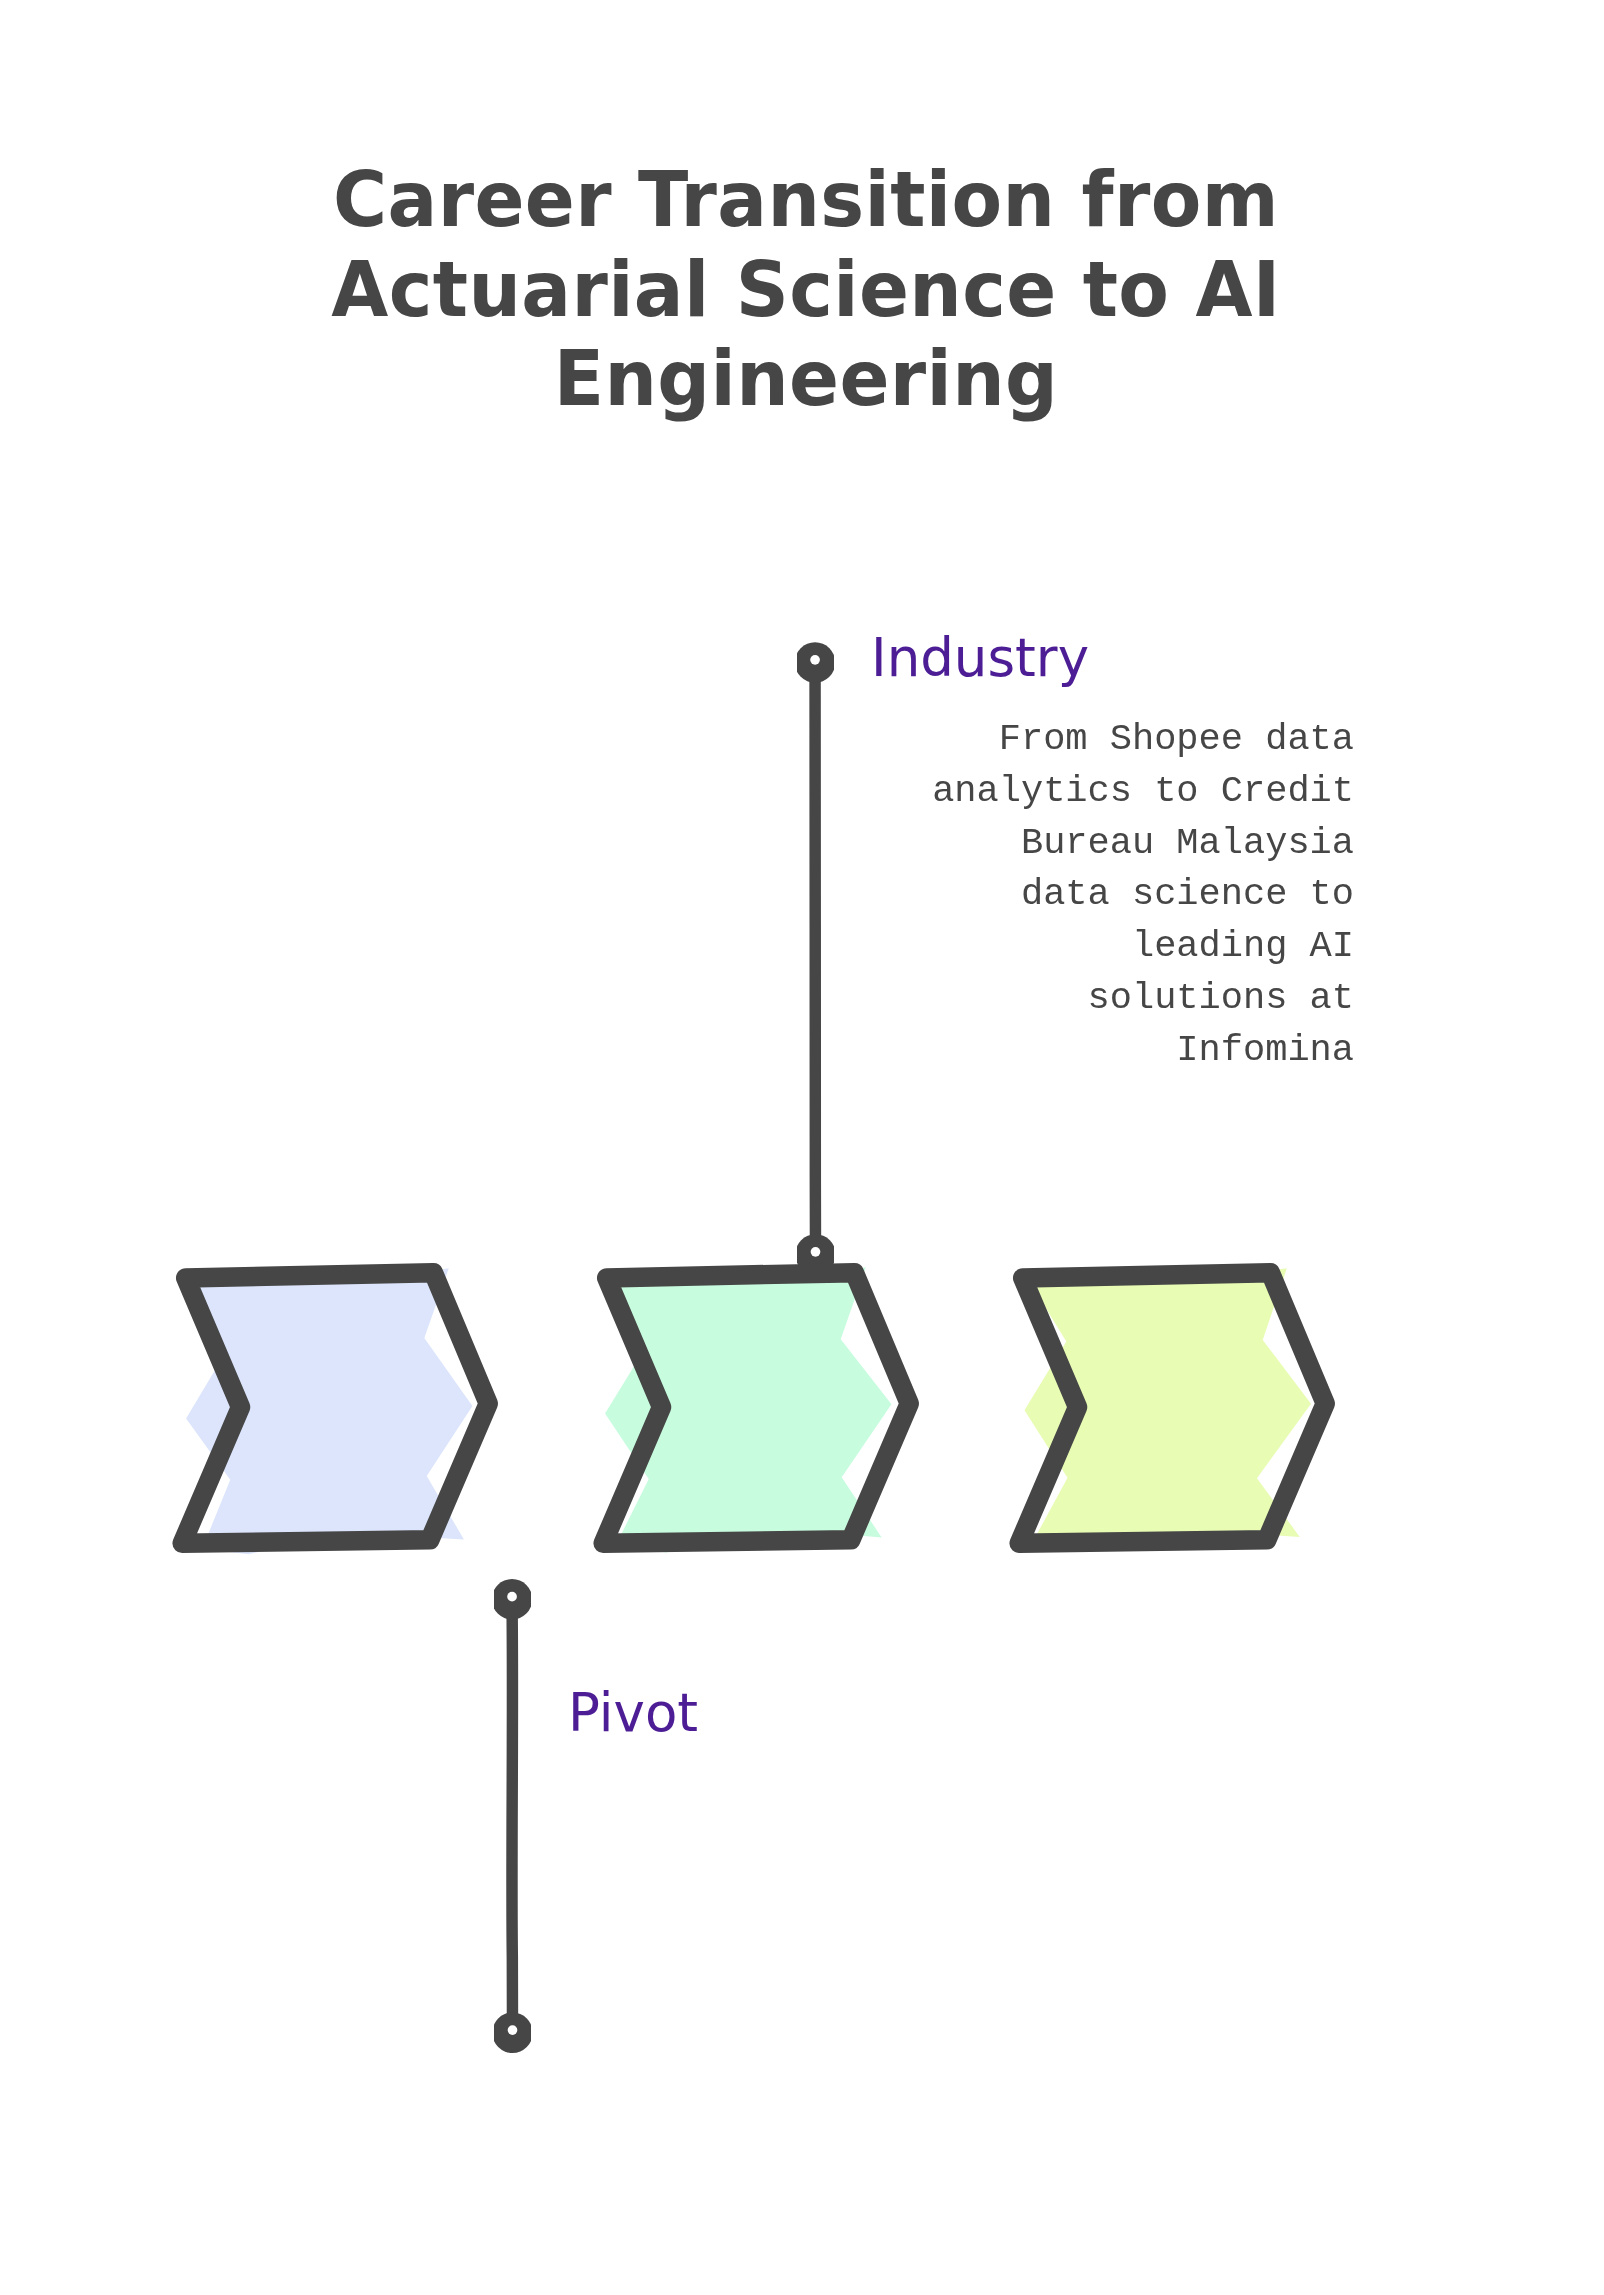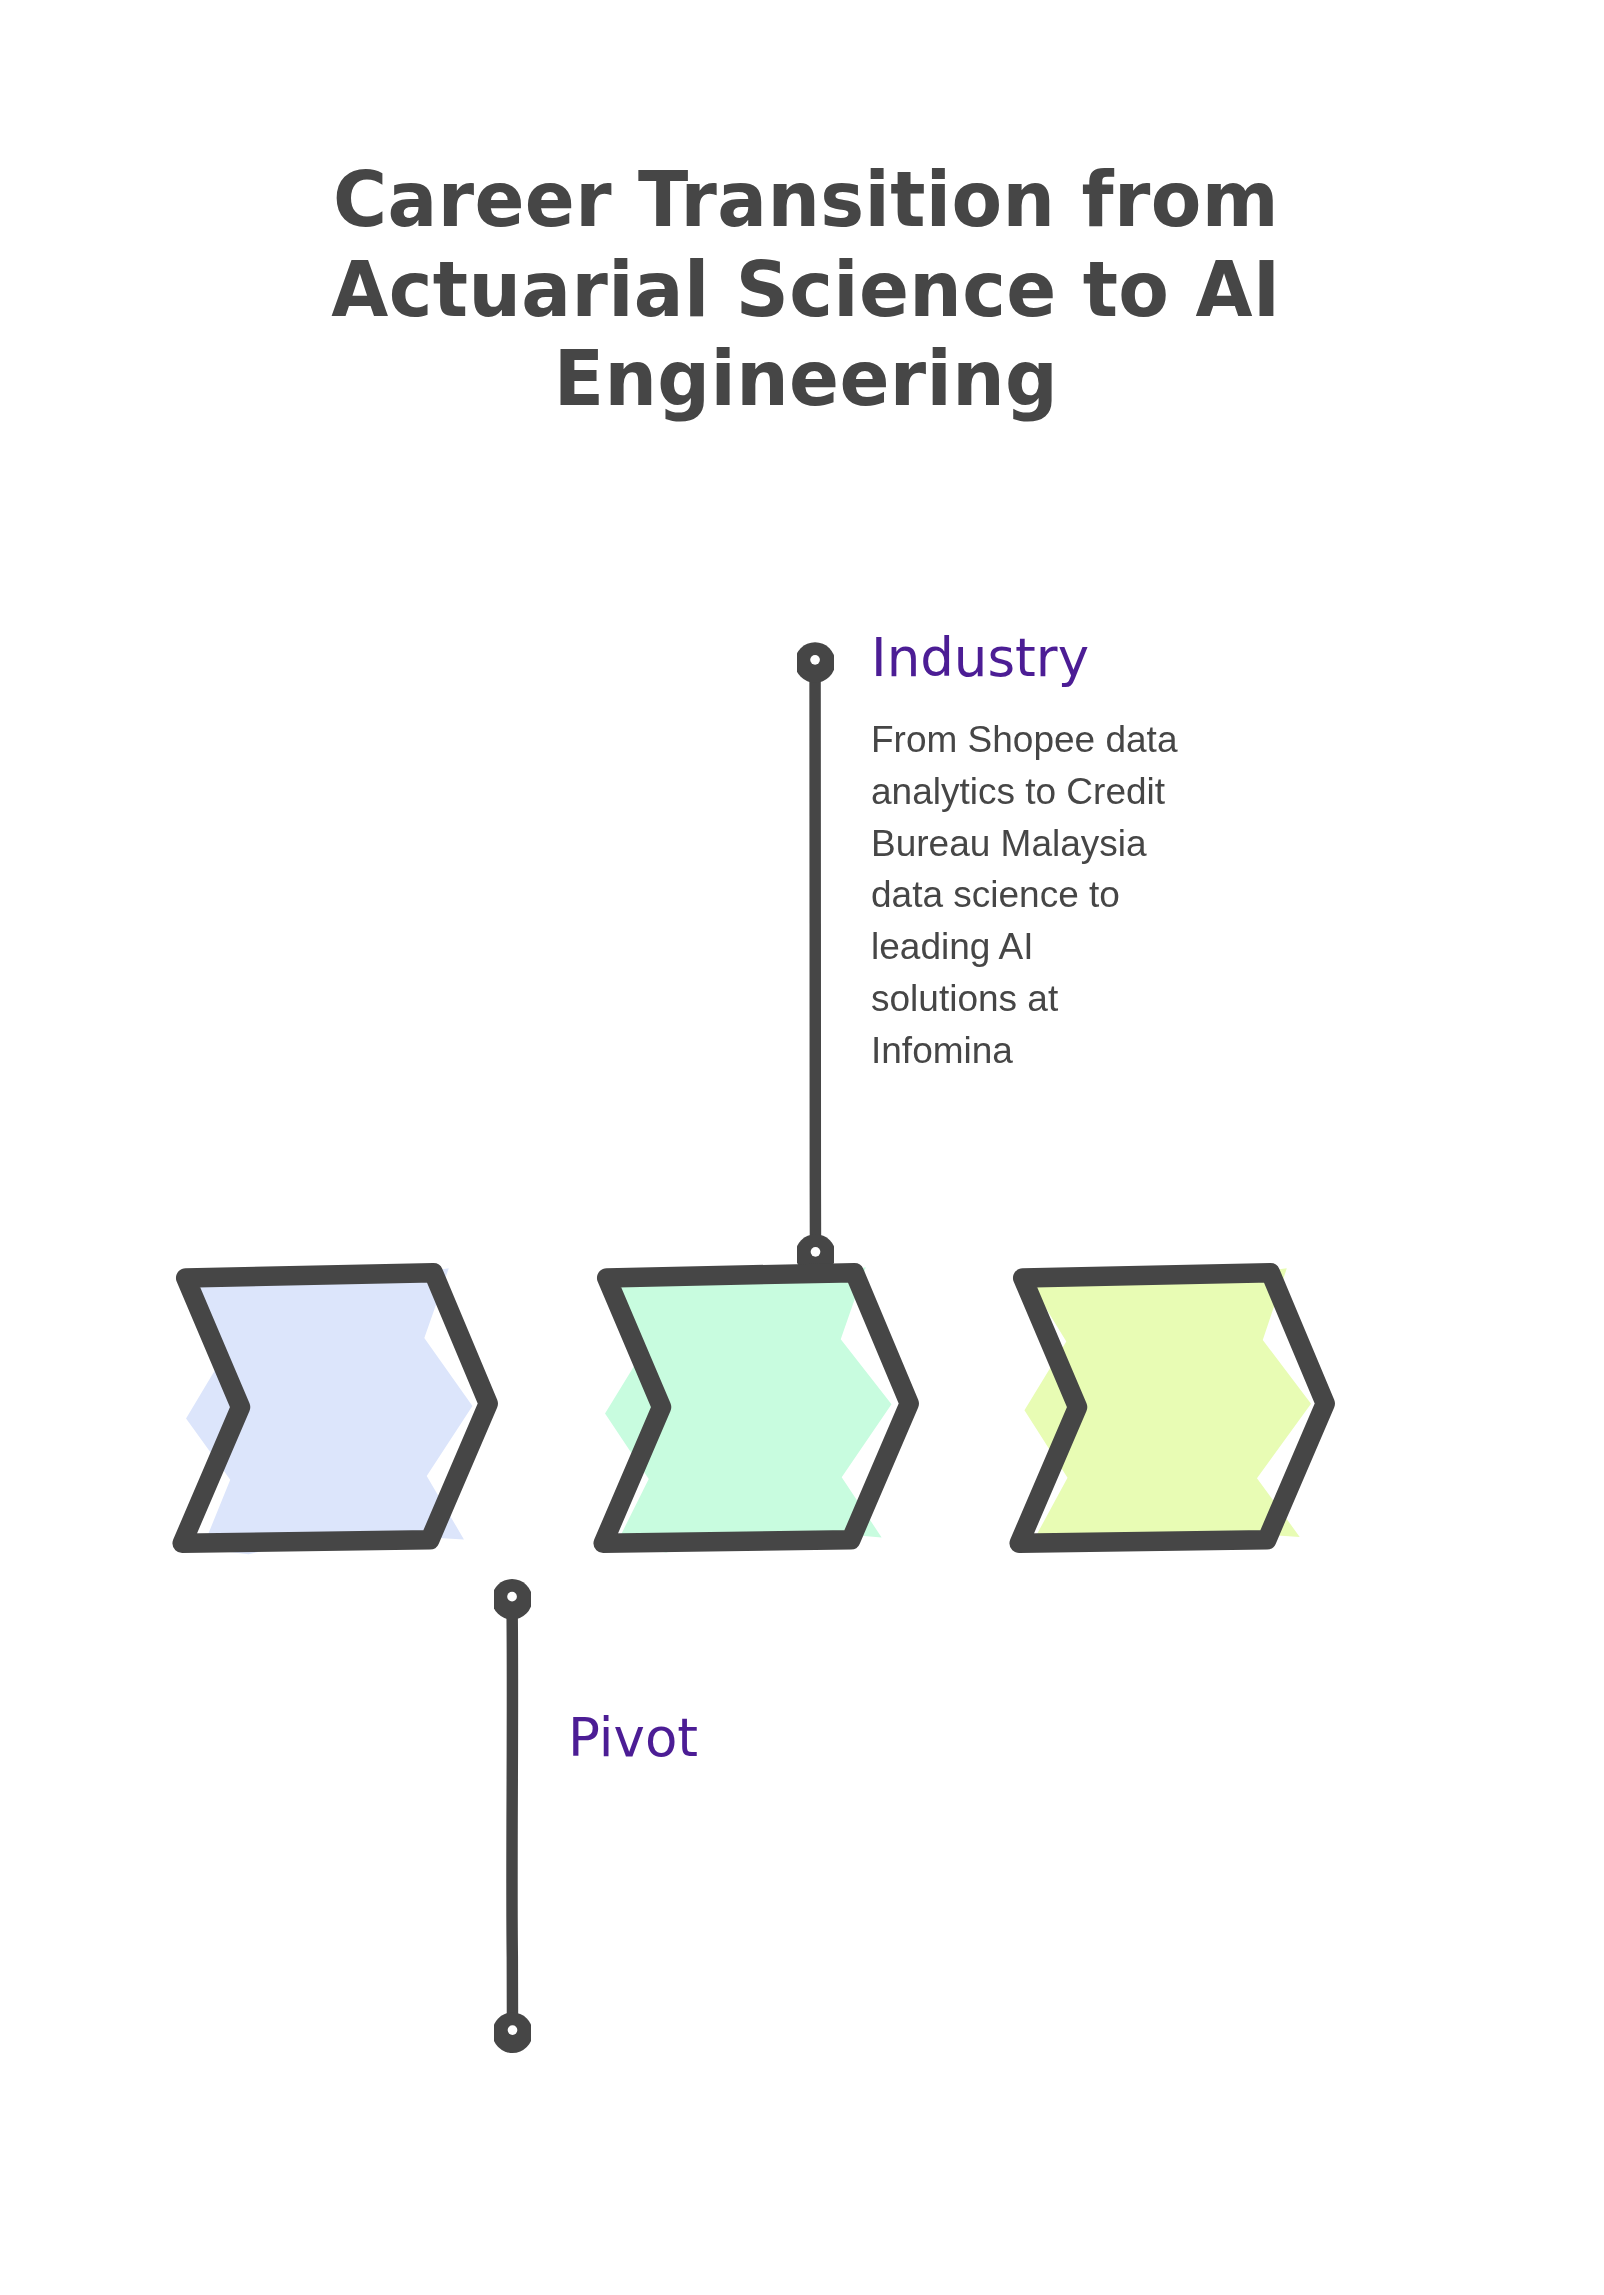--- a/index.html
+++ b/index.html
@@ -54,27 +54,28 @@
   .tl-heading {
     font-family: "DejaVu Sans", sans-serif;
     font-weight: 400;
     font-size: 53px;
     line-height: 1.0;
     color: #4c1d95;
     margin: 0 0 30px 0;
     white-space: nowrap;
   }
   .tl-body {
-    font-family: Liberation Sans, sans-serif;
+    font-family: Liberation Mono, monospace;
     font-weight: 400;
     font-size: 37px;
     line-height: 1.40;
     color: #464646;
     margin: 0;
     white-space: pre-line;
+    text-align: right;
   }
 
   
   .chev {
     position: absolute;
     top: 1262px;
   }
   .chev svg {
     display: block;
     overflow: visible;
@@ -113,21 +114,21 @@
   </div>
 
   <div class="tl" style="left:494px; top:1568px; width:549px; height:496px;">
     <svg class="tl-rail" width="37" height="496" viewBox="0 0 42 560" aria-hidden="true">
       <path d="M20.5 40 C 22.0 170, 19.4 330, 20.8 440 L 21 522" stroke="#464646" stroke-width="13" fill="none" stroke-linecap="round"></path>
       <circle cx="20.5" cy="34" r="23" fill="#464646"></circle>
       <circle cx="20.5" cy="31" r="5.5" fill="#ffffff"></circle>
       <circle cx="21" cy="526" r="23" fill="#464646"></circle>
       <circle cx="21" cy="523" r="5.5" fill="#ffffff"></circle>
     </svg>
-    <div class="tl-text" style="left:74px; top:143px; width:461px;">
+    <div class="tl-text" style="left:74px; top:118px; width:461px;">
       <p class="tl-heading">Pivot</p>
     </div>
   </div>
 
   <div class="chev" style="left:168px;">
     <svg width="345" height="292" viewBox="0 0 390 330" aria-hidden="true">
 
       <g transform="rotate(-3.2 180 165) translate(26 10)">
         <path d="M6 6 L 60 2 L 120 10 L 178 4 L 236 12 L 300 5
                  L 268 82 L 318 162 L 262 238 L 300 312

